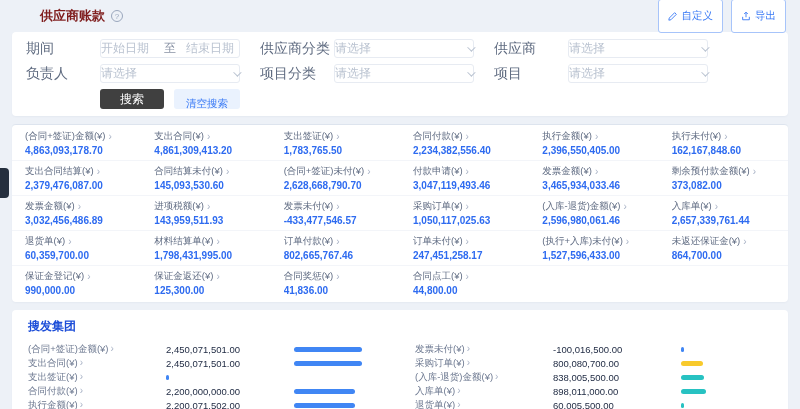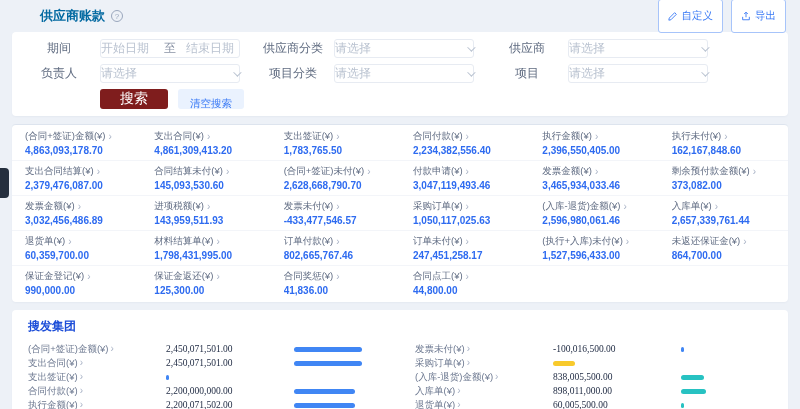--- a/index.html
+++ b/index.html
@@ -6,53 +6,53 @@
   html, body { width: 800px; height: 409px; }
   body {
     font-family: "Liberation Sans", sans-serif;
     background: #edf1f7;
     overflow: hidden;
     position: relative;
     color: #222d45;
   }
   
   .topbar { display: flex; align-items: center; height: 32px; padding: 0 14px 0 40px; }
-  .page-title { font-size: 13px; font-weight: bold; color: #0369a1; }
+  .page-title { font-size: 13px; font-weight: bold; color: #7f1d1d; }
   .help {
     display: inline-flex; align-items: center; justify-content: center;
     width: 12px; height: 12px; margin-left: 6px; border-radius: 50%;
     border: 1px solid #9aa7bd; color: #9aa7bd; font-size: 8px; cursor: pointer;
   }
   .spacer { flex: 1; }
   .btn-outline {
     display: inline-flex; align-items: center; gap: 4px;
     height: 21px; padding: 16px 9px; margin-left: 8px;
     font-size: 10.5px; color: #3a7af5; background: #fff;
     border: 1px solid #a7c4fa; border-radius: 3px; cursor: pointer;
     font-family: "Liberation Sans", sans-serif;
   }
   
   .card { background: #fff; border-radius: 4px; margin: 0 12px 8px; box-shadow: 0 1px 2px rgba(30,50,90,.04); }
   
   .filter-card { padding: 7px 14px 7px; }
   .filter-row { display: flex; align-items: center; margin-bottom: 6px; padding-right: 46px; }
   .f-group { display: flex; align-items: center; flex: 1; margin-right: 20px; min-width: 0; }
-  .f-label { width: 66px; text-align: center; font-size: 12px; color: #5f6b80; flex-shrink: 0; white-space: nowrap; }
+  .f-label { width: 66px; text-align: left; font-size: 14px; color: #5f6b80; flex-shrink: 0; white-space: nowrap; }
   .f-field {
     flex: 1; display: flex; align-items: center; height: 19px;
     border: 1px solid #e7ebf2; border-radius: 3px; padding: 0 0; margin-left: 8px;
     font-size: 12px; color: #b9c2d0; background: #fff; cursor: pointer; min-width: 0;
   }
   .f-field .ph { flex: 1; white-space: nowrap; overflow: hidden; }
   .date-sep { color: #8a93a5; padding: 0 10px; flex: none; }
   .sel-arrow { width: 6px; height: 6px; border-right: 1px solid #b9c2d0; border-bottom: 1px solid #b9c2d0; transform: rotate(45deg) translateY(-2px); flex: none; }
   .btn-row { display: flex; align-items: center; margin-left: 74px; margin-top: 2px; }
   .search-btn {
-    height: 20px; padding: 0 20px; background: #7f1d1d; color: #fff;
-    border: none; border-radius: 3px; font-size: 14px; cursor: pointer;
+    height: 20px; padding: 0 20px; background: #404040; color: #fff;
+    border: none; border-radius: 3px; font-size: 12px; cursor: pointer;
     font-family: "Liberation Sans", sans-serif;
   }
   .clear-btn {
     height: 20px; padding: 8px 12px; margin-left: 10px;
     background: #eaf2fe; color: #3a7af5; border: none; border-radius: 3px;
     font-size: 10.5px; cursor: pointer; font-family: "Liberation Sans", sans-serif;
   }
   
   .summary-card { border-top: 1px solid #dde4ee; }
   .summary-grid { display: grid; grid-template-columns: repeat(6, 1fr); padding: 1px 0 2px; }
@@ -61,21 +61,21 @@
   .m-label { font-size: 9.5px; color: #5f6b82; display: flex; align-items: center; gap: 3px; white-space: nowrap; overflow: hidden; }
   .chev { color: #a9b3c6; font-size: 10px; line-height: 1; flex: none; }
   .m-value { margin-top: 2px; font-size: 10px; font-weight: bold; color: #2e6bf0; white-space: nowrap; overflow: hidden; }
   
   .group-card { padding: 8px 16px 0; }
   .group-title { font-size: 12px; font-weight: bold; color: #1d4ed8; margin-bottom: 7px; }
   .group-table { display: flex; gap: 30px; }
   .g-col { flex: 1; min-width: 0; }
   .g-row { display: flex; align-items: center; height: 14px; font-size: 9.5px; }
   .g-label { width: 138px; color: #6c7890; display: flex; align-items: center; gap: 2px; white-space: nowrap; overflow: hidden; flex: none; cursor: pointer; }
-  .g-value { width: 128px; color: #222d45; white-space: nowrap; overflow: hidden; flex: none; font-family: Liberation Serif, serif; }
+  .g-value { width: 128px; color: #222d45; white-space: nowrap; overflow: hidden; flex: none; }
   .g-bar-track { flex: 1; max-width: 86px; height: 5px; display: flex; align-items: center; }
   .g-bar { display: block; height: 5px; border-radius: 2.5px; min-width: 3px; }
   
   .side-handle {
     position: absolute; left: 0; top: 168px; width: 9px; height: 30px;
     background: #252f3e; border-radius: 0 4px 4px 0; cursor: pointer;
   }
 </style>
 </head>
 <body>
@@ -416,20 +416,21 @@
           <span class="g-value">-100,016,500.00</span>
           <span class="g-bar-track">
             <span class="g-bar" style="width:3.2%;background:#4086f4"></span>
           </span>
         </div>
         <div class="g-row">
           <span class="g-label">
             <span>采购订单(¥)</span>
             <span class="chev">›</span>
           </span>
+          <span class="g-value">800,080,700.00</span>
           <span class="g-bar-track">
             <span class="g-bar" style="width:25.8%;background:#f8ca2c"></span>
           </span>
         </div>
         <div class="g-row">
           <span class="g-label">
             <span>(入库-退货)金额(¥)</span>
             <span class="chev">›</span>
           </span>
           <span class="g-value">838,005,500.00</span>

